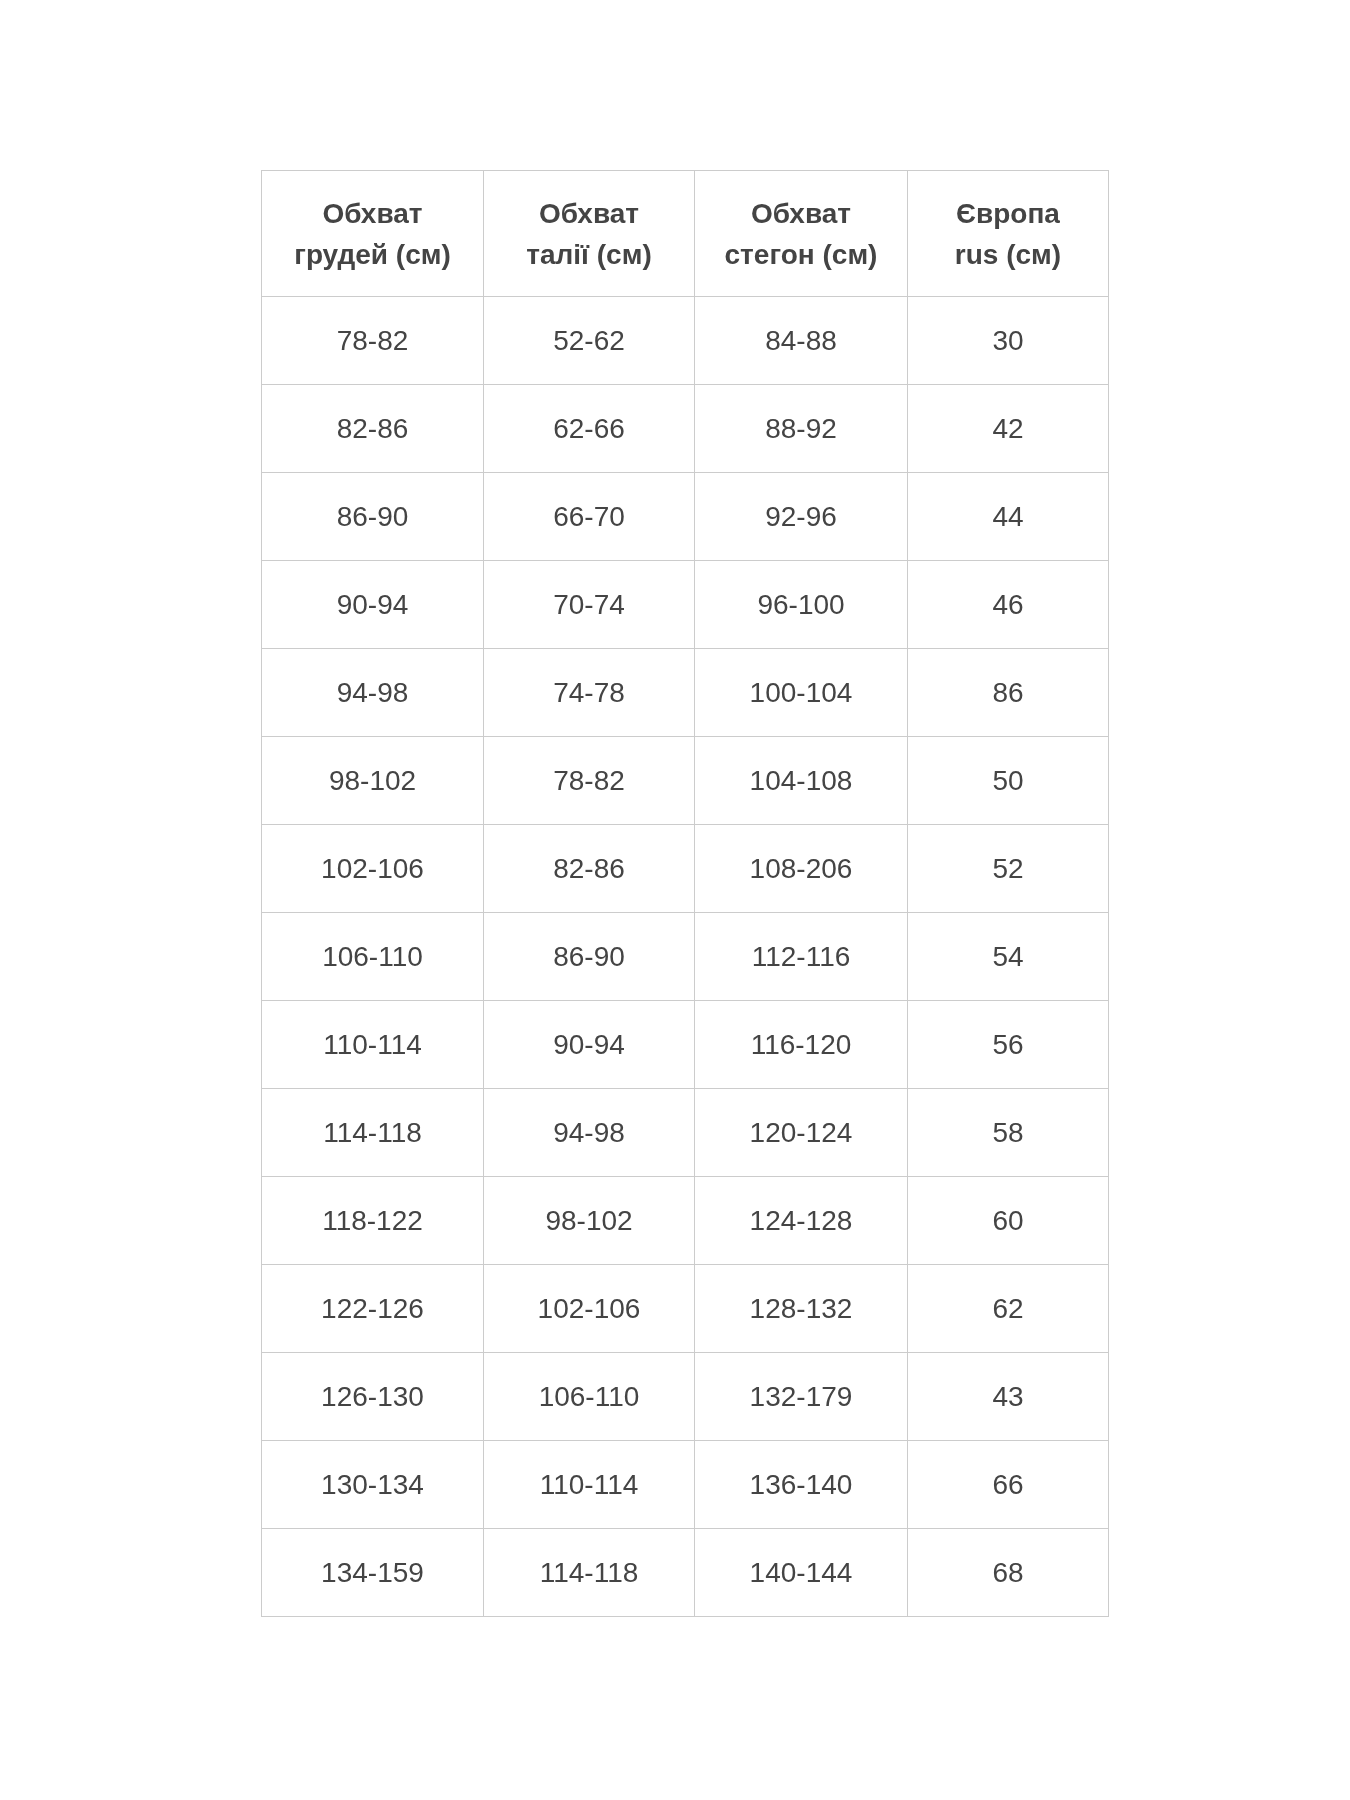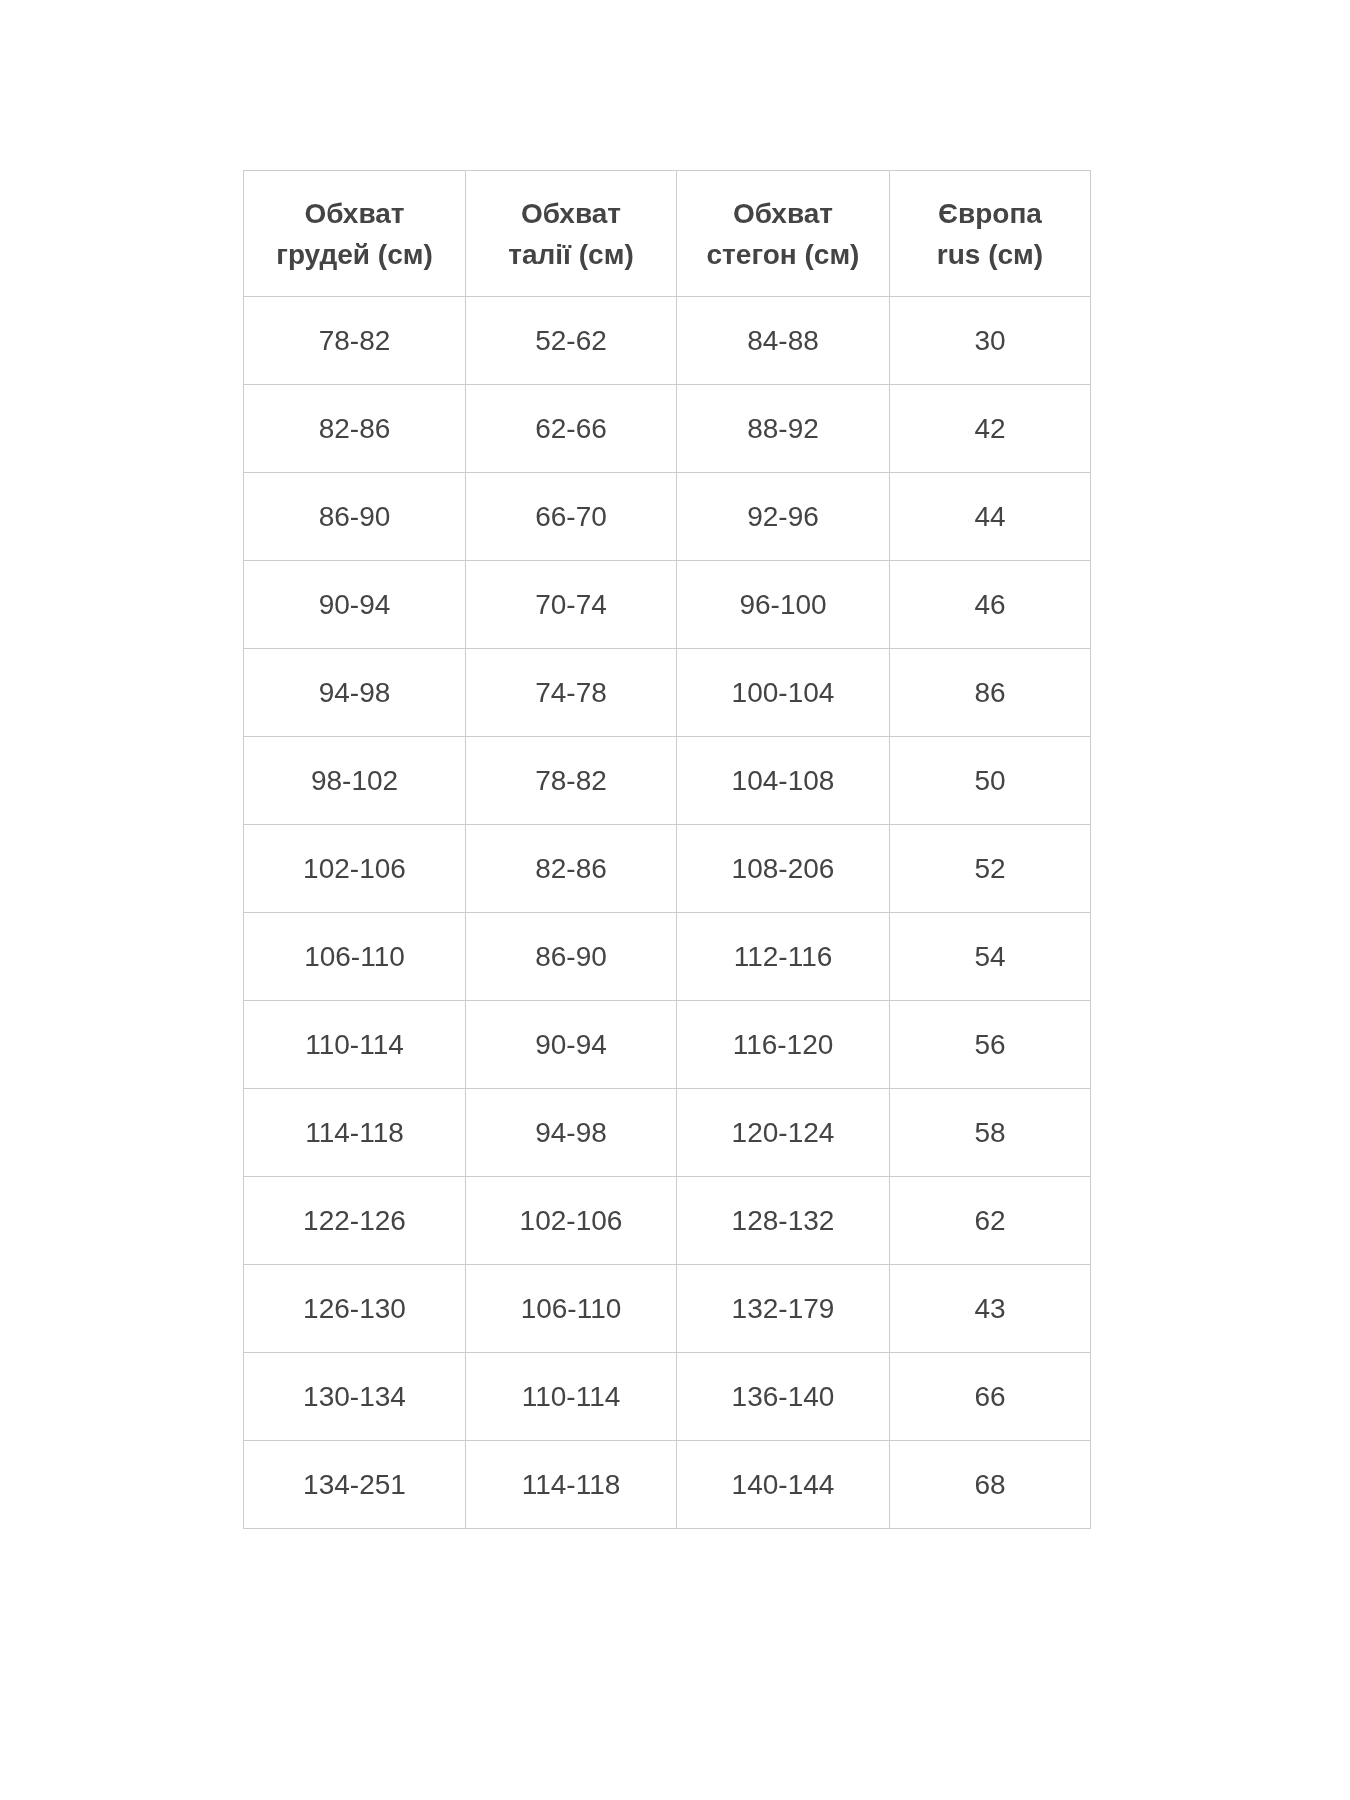--- a/index.html
+++ b/index.html
@@ -12,21 +12,21 @@
   }
   .page {
     position: relative;
     width: 1350px;
     height: 1800px;
     background: #ffffff;
     overflow: hidden;
   }
   table.size-chart {
     position: absolute;
-    left: 243px;
+    left: 261px;
     top: 170px;
     border-collapse: collapse;
     table-layout: fixed;
     width: 847px;
     background: #7f1d1d;
   }
   table.size-chart col.c1 { width: 222px; }
   table.size-chart col.c2 { width: 211px; }
   table.size-chart col.c3 { width: 213px; }
   table.size-chart col.c4 { width: 201px; }
@@ -139,38 +139,44 @@
         <td>116-120</td>
         <td>56</td>
       </tr>
       <tr>
         <td>114-118</td>
         <td>94-98</td>
         <td>120-124</td>
         <td>58</td>
       </tr>
       <tr>
+        <td>118-122</td>
+        <td>98-102</td>
+        <td>124-128</td>
+        <td>60</td>
+      </tr>
+      <tr>
         <td>122-126</td>
         <td>102-106</td>
         <td>128-132</td>
         <td>62</td>
       </tr>
       <tr>
         <td>126-130</td>
         <td>106-110</td>
         <td>132-179</td>
         <td>43</td>
       </tr>
       <tr>
         <td>130-134</td>
         <td>110-114</td>
         <td>136-140</td>
         <td>66</td>
       </tr>
       <tr>
-        <td>134-251</td>
+        <td>134-159</td>
         <td>114-118</td>
         <td>140-144</td>
         <td>68</td>
       </tr>
     </tbody>
   </table>
 </div>
 
 </body></html>

